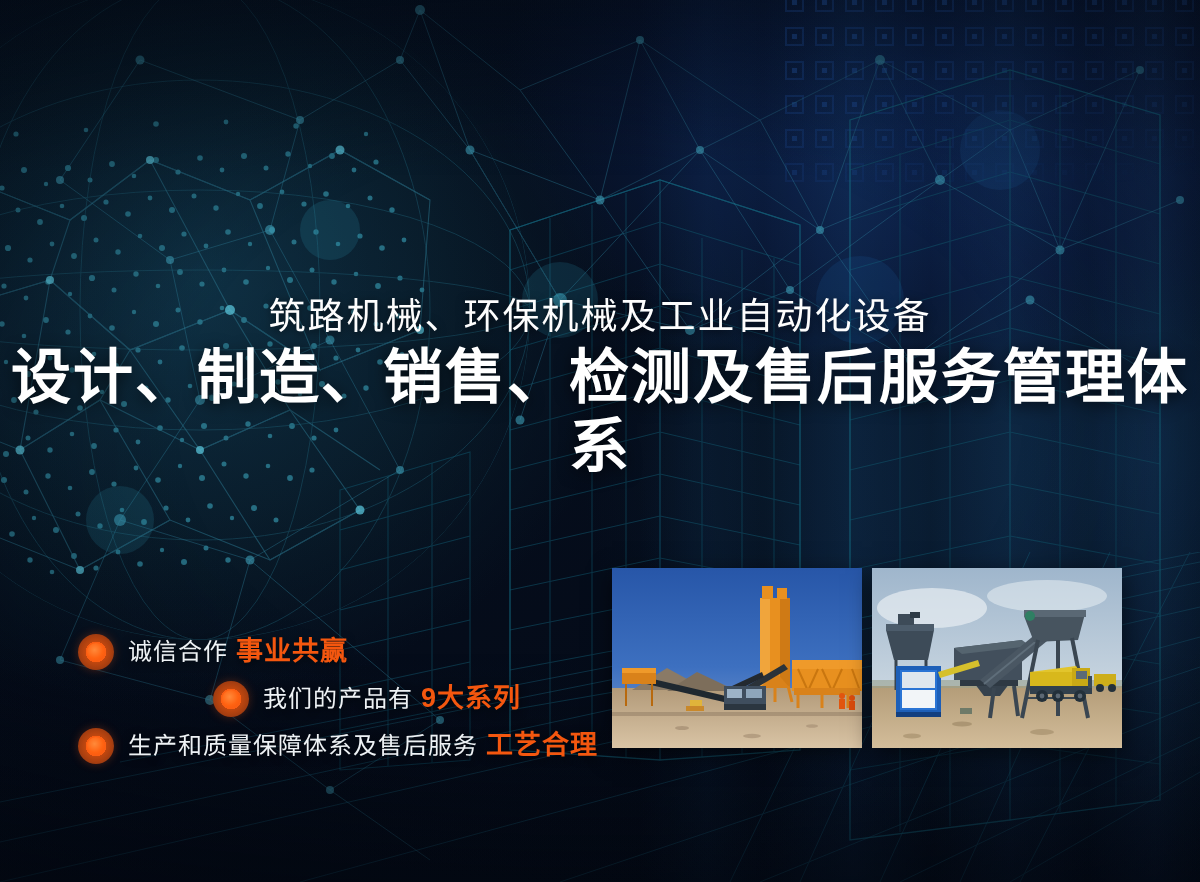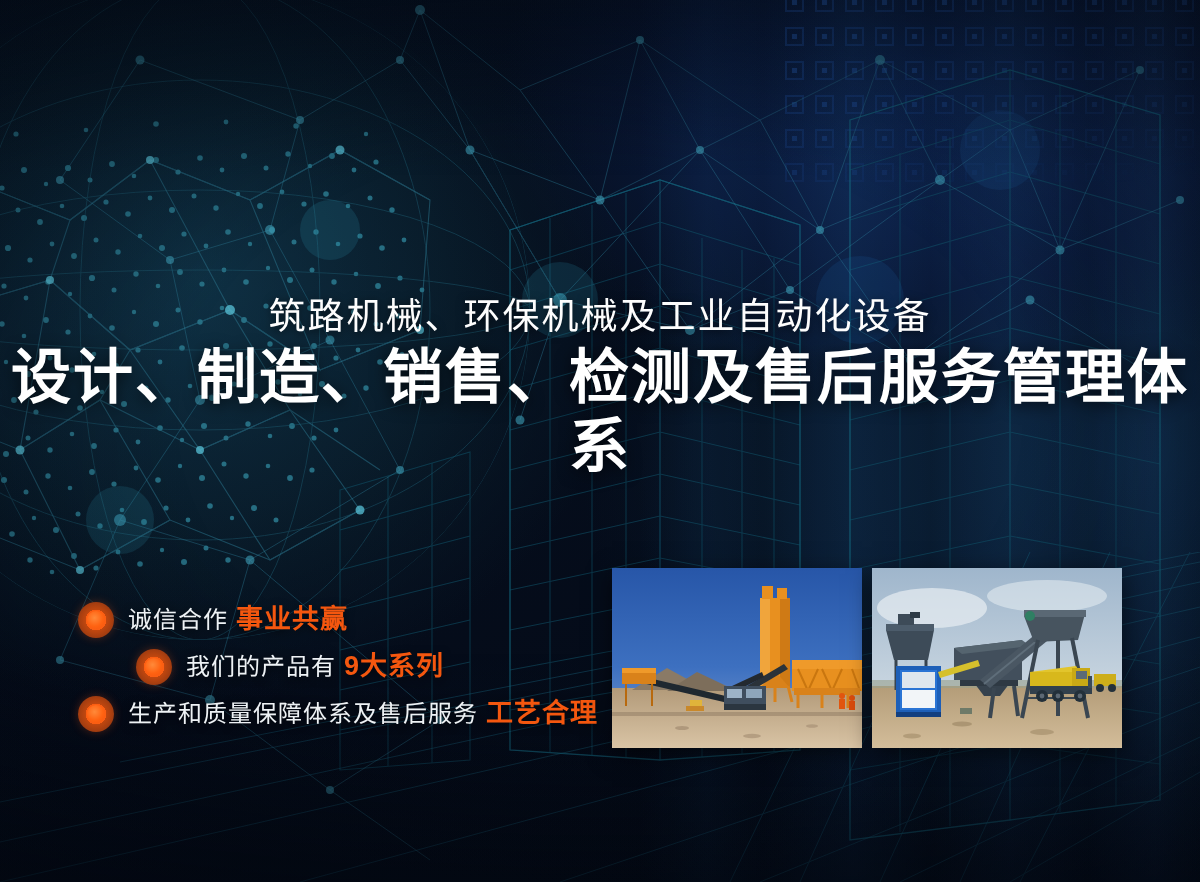--- a/index.html
+++ b/index.html
@@ -98,29 +98,29 @@
     font-size:60px;
     font-weight:bold;
     color:#ffffff;
     letter-spacing:2px;
     line-height:1.15;
     text-shadow:0 3px 16px rgba(0,0,0,.7);
   }
 
   
   .bullets {
-    position:absolute; left:78px; top:596px;
+    position:absolute; left:78px; top:628px;
     width:520px;
   }
   .bullet-row {
     display:flex; align-items:center;
     height:47px;
   }
   .bullet-row.r1 { margin-left:0px; }
-  .bullet-row.r2 { margin-left:58px; }
+  .bullet-row.r2 { margin-left:58px;justify-content:center; }
   .bullet-row.r3 { margin-left:0px; }
 
   .dot {
     position:relative;
     width:36px; height:36px;
     flex:0 0 36px;
     border-radius:50%;
     background:radial-gradient(circle at 50% 50%, #ff6a18 0%, #fb5d12 40%, #c0470f 41%, #9e3b10 72%, rgba(120,45,14,.35) 100%);
     box-shadow:0 0 10px rgba(255,90,20,.28);
   }

